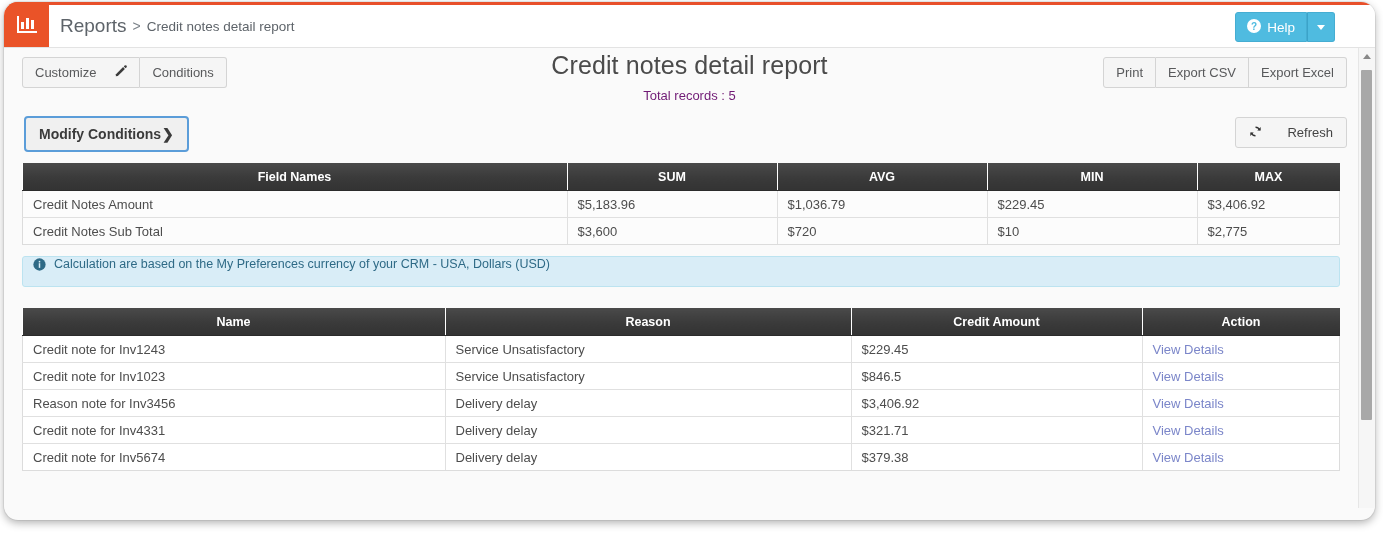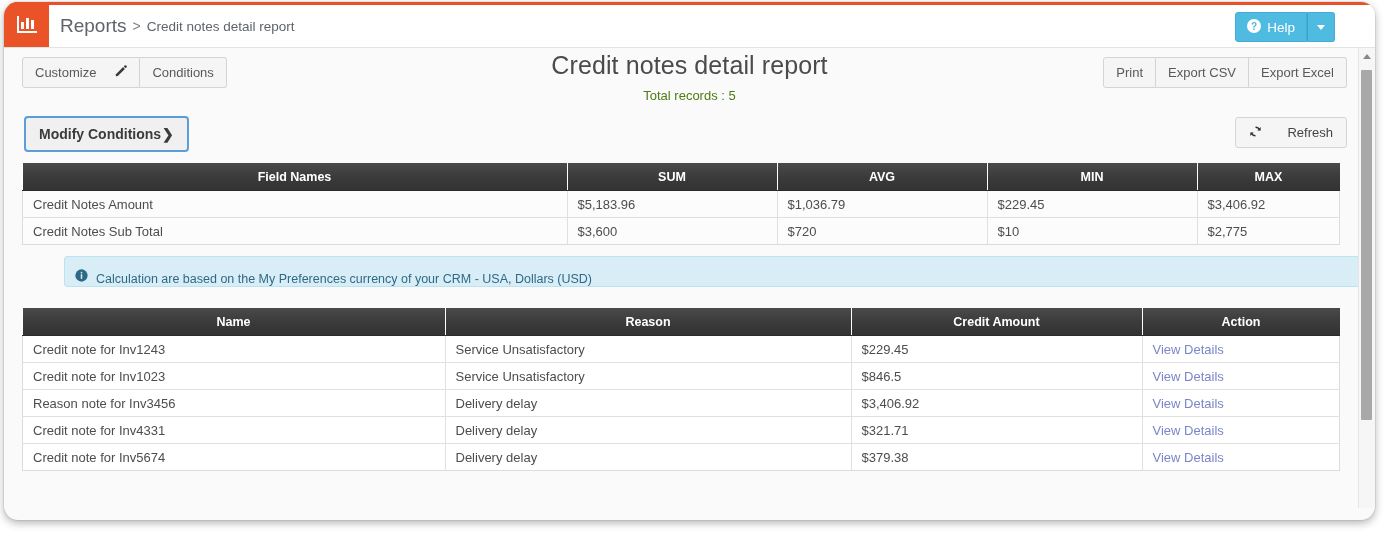--- a/index.html
+++ b/index.html
@@ -166,21 +166,21 @@
   .report-title {
     font-size: 25px;
     color: #4b4b4b;
     font-weight: normal;
     margin: 0;
     padding-top: 3px;
     letter-spacing: 0.1px;
   }
   .report-count {
     font-size: 13px;
-    color: #4d7c0f;
+    color: #701a75;
     margin-top: 8px;
   }
 
   
   .cond-row {
     position: absolute;
     left: 0;
     top: 103px;
     width: 100%;
     height: 46px;
@@ -277,24 +277,23 @@
     position: absolute;
     left: 18px;
     top: 254px;
     width: 1318px;
     box-sizing: border-box;
     height: 31px;
     background: #d9edf7;
     border: 1px solid #bce3f0;
     border-radius: 3px;
     display: flex;
-    align-items: flex-end;
+    align-items: flex-start;
     gap: 8px;
     padding: 0 10px;
-    margin-left: 42px;
   }
   .alert-text {
     font-size: 12.5px;
     color: #2e6a86;
   }
 
   
   .scrollbar {
     position: absolute;
     right: 0;

